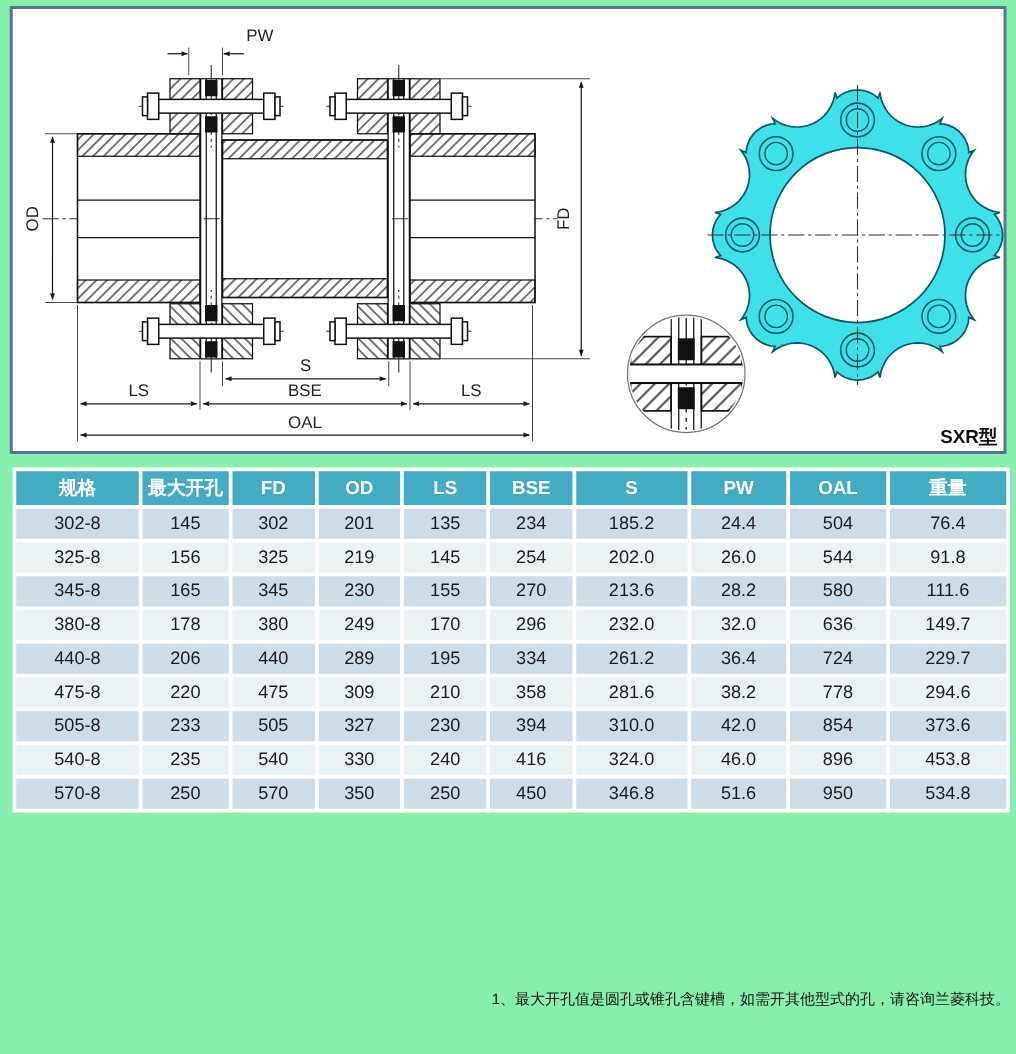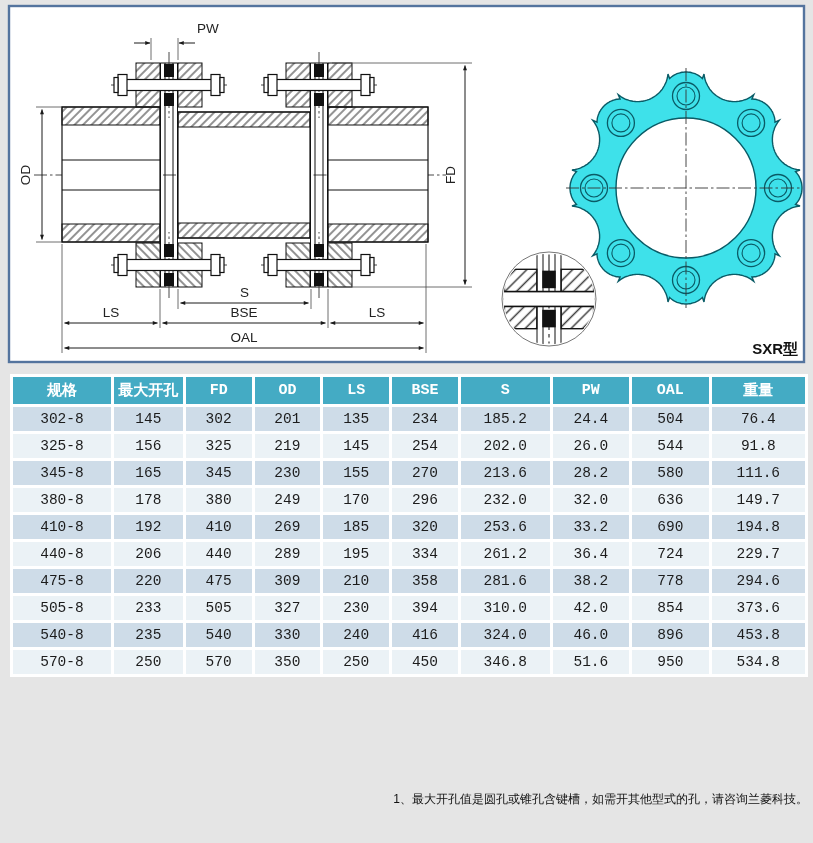--- a/index.html
+++ b/index.html
@@ -1,32 +1,32 @@
 <!DOCTYPE html>
 <html style="--c-head: #44abc4; --c-dark: #cedce8; --c-light: #ebf2f6; --c-border: #54749e;"><head>
 <meta charset="utf-8">
 <style>
   :root{
     --c-head:#44abc4; --c-dark:#cedce8; --c-light:#ebf2f6; --c-border:#54749e;
   }
   *{box-sizing:border-box;margin:0;padding:0;}
   html,body{width:813px;height:843px;background:#fff;font-family:"Liberation Sans",sans-serif;}
-  #page{position:relative;width:813px;height:843px;overflow:hidden;background:#e5e5e5;}
+  #page{position:relative;width:813px;height:843px;overflow:hidden;background:#86efac;}
   #drawing{position:absolute;left:0;top:0;}
   .part{fill:#fff;stroke:#111;stroke-width:1.2;}
   .hat{fill:url(#hat);stroke:#111;stroke-width:1;}
   .ln{stroke:#111;stroke-width:1;}
   .cl{stroke:#333;stroke-width:.9;stroke-dasharray:13 3 2.5 3;fill:none;}
   .wl{stroke:#4a4a4a;stroke-width:.8;}
   .dim{stroke:#1a1a1a;stroke-width:1;}
   .dtext{font-family:"Liberation Sans",sans-serif;font-size:13.5px;fill:#222;}
   .dcir{fill:#fff;stroke:#777;stroke-width:1;}
   .sxr{font-family:"Liberation Sans",sans-serif;font-size:15px;fill:#111;font-weight:600;}
   #tblwrap{position:absolute;left:10px;top:374px;width:798px;}
-  table{width:100%;table-layout:fixed;border-collapse:separate;border-spacing:3px;background:#fff;font-family:Liberation Mono, monospace;}
+  table{width:100%;table-layout:fixed;border-collapse:separate;border-spacing:3px;background:#fff;}
   thead th{background:var(--c-head);color:#fff;font-weight:700;font-size:15px;padding:4px 0;text-align:center;}
   tbody td{text-align:center;font-size:14.5px;color:#1c1c1c;padding:4px 0;}
   tbody tr:nth-child(odd) td{background:var(--c-dark);}
   tbody tr:nth-child(even) td{background:var(--c-light);}
   #notes{position:absolute;left:8px;top:786px;width:800px;}
   #notes p{font-size:12px;font-weight:400;color:#111;line-height:27px;text-align:right;}
 </style>
 </head>
 <body>
 
@@ -240,32 +240,20 @@
             <td>380</td>
             <td>249</td>
             <td>170</td>
             <td>296</td>
             <td>232.0</td>
             <td>32.0</td>
             <td>636</td>
             <td>149.7</td>
           </tr>
           <tr>
-            <td>410-8</td>
-            <td>192</td>
-            <td>410</td>
-            <td>269</td>
-            <td>185</td>
-            <td>320</td>
-            <td>253.6</td>
-            <td>33.2</td>
-            <td>690</td>
-            <td>194.8</td>
-          </tr>
-          <tr>
             <td>440-8</td>
             <td>206</td>
             <td>440</td>
             <td>289</td>
             <td>195</td>
             <td>334</td>
             <td>261.2</td>
             <td>36.4</td>
             <td>724</td>
             <td>229.7</td>

